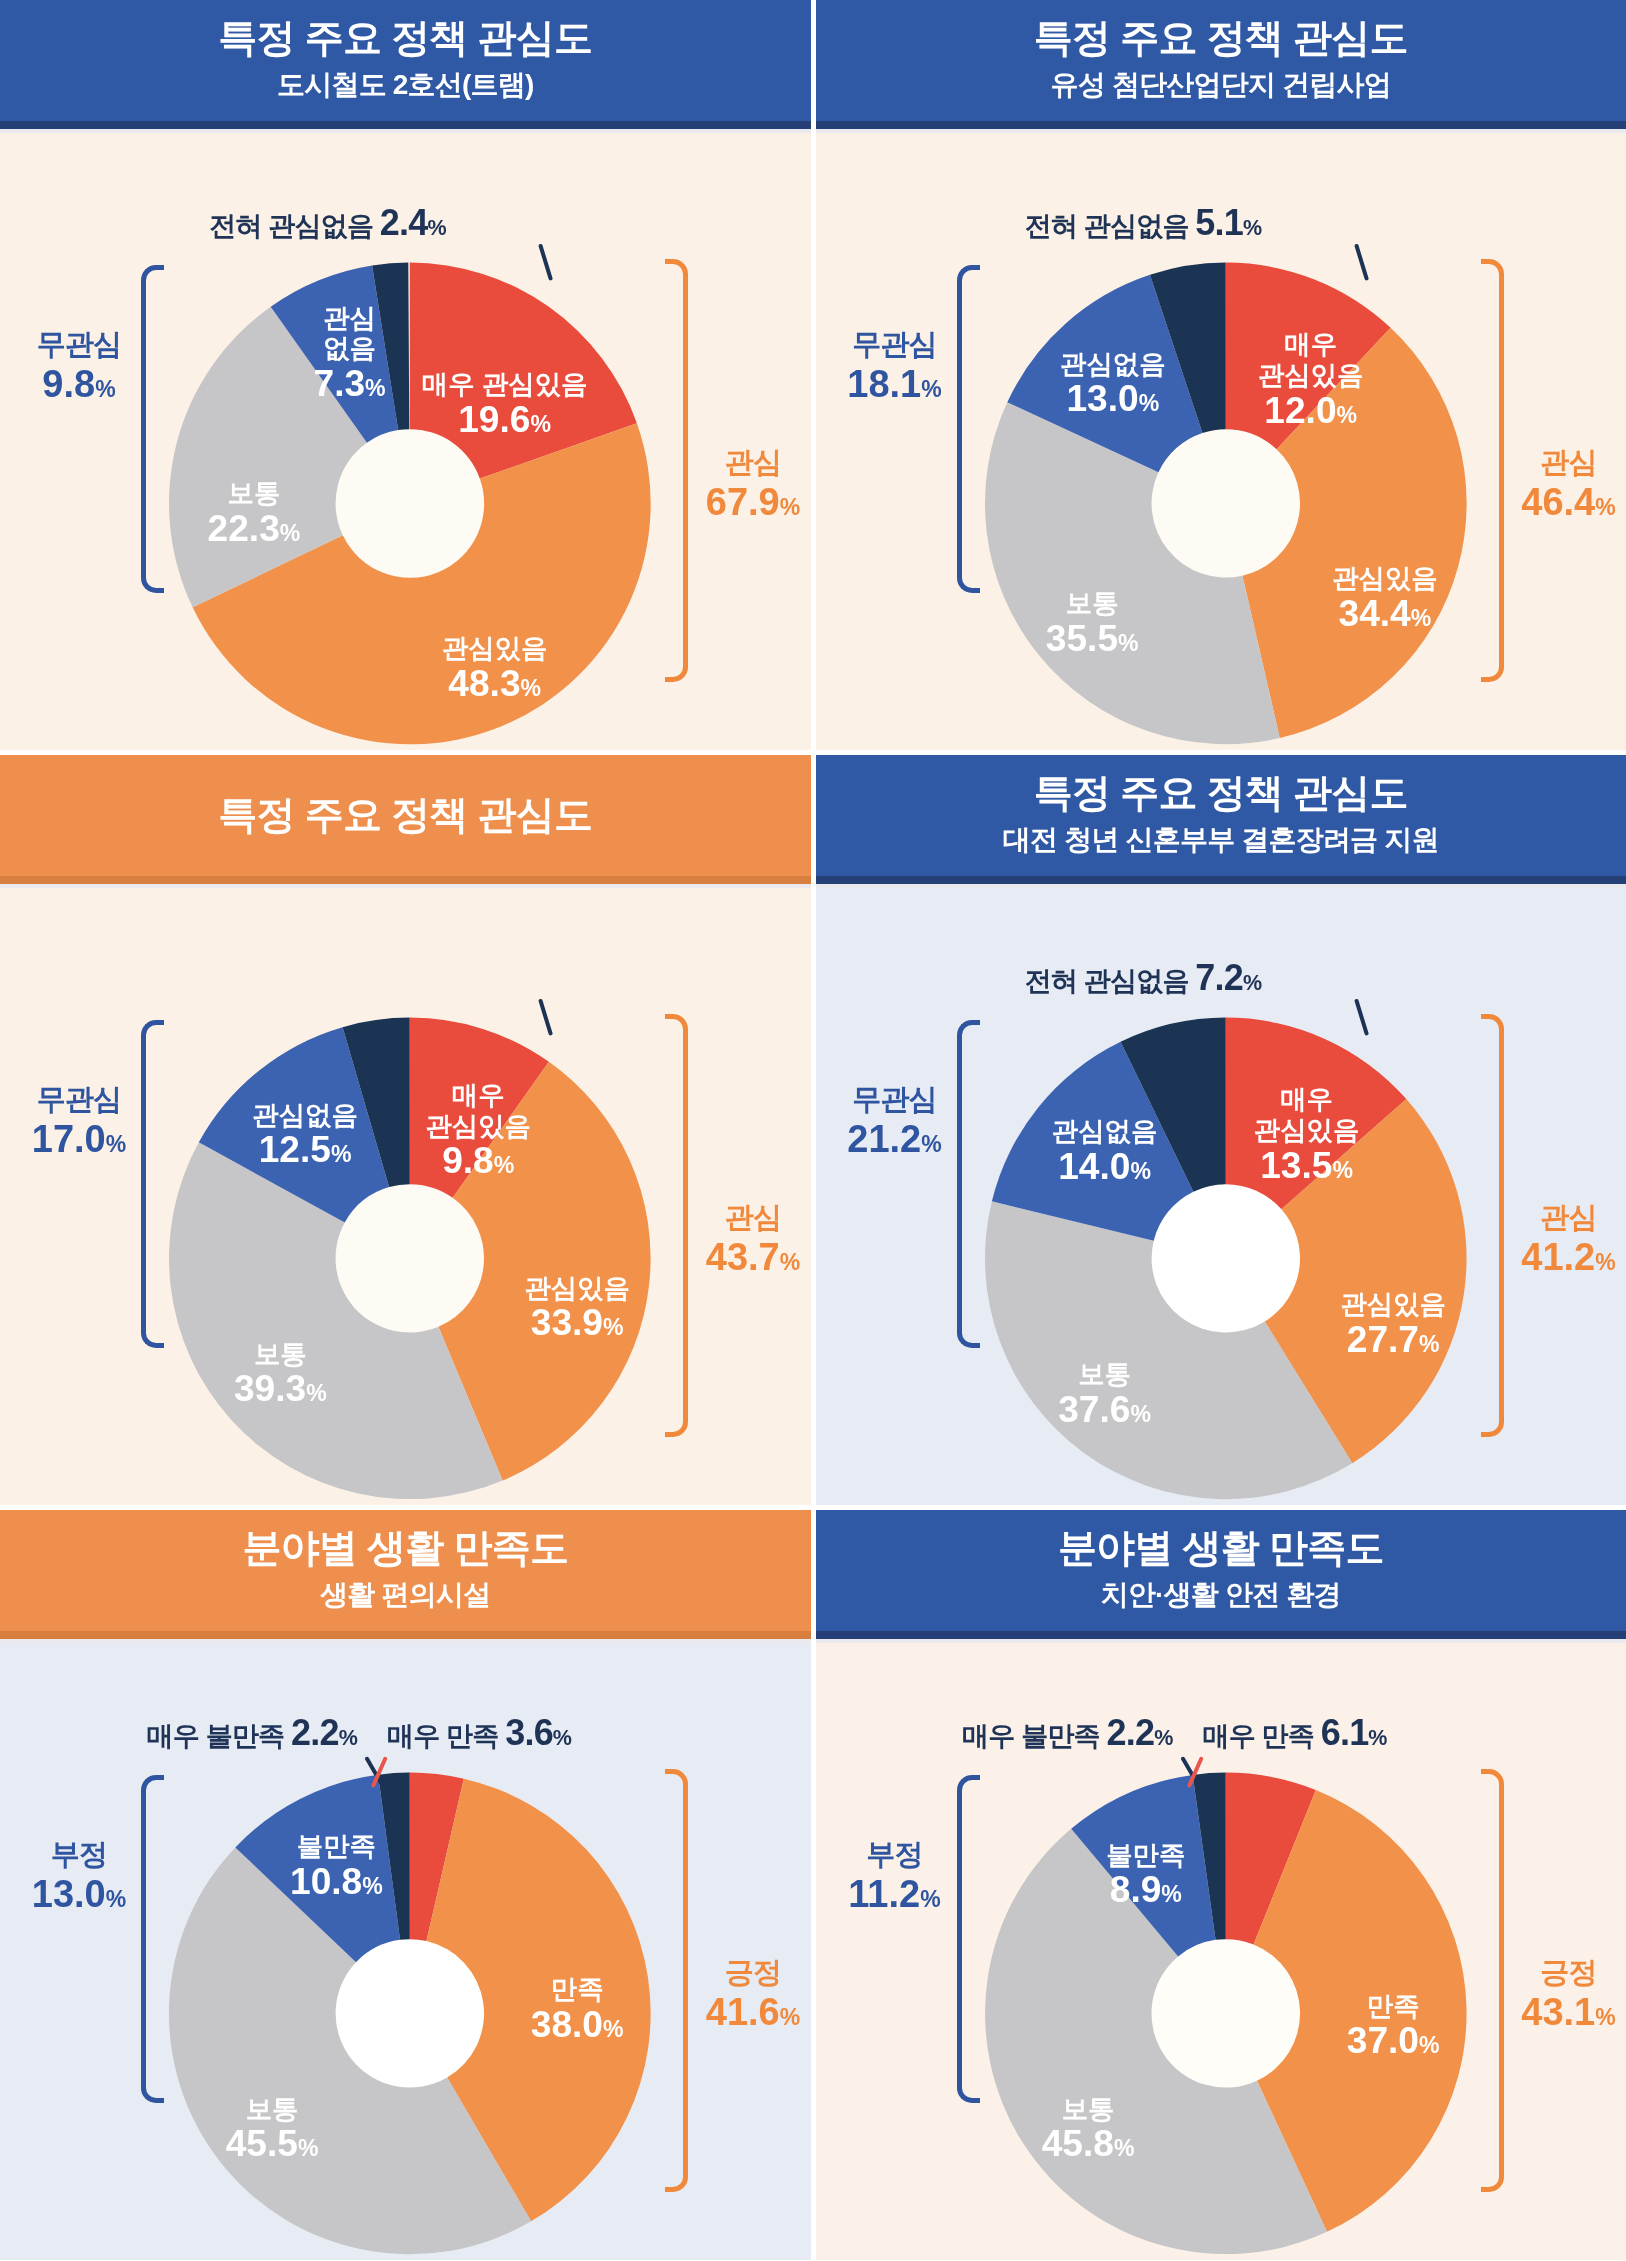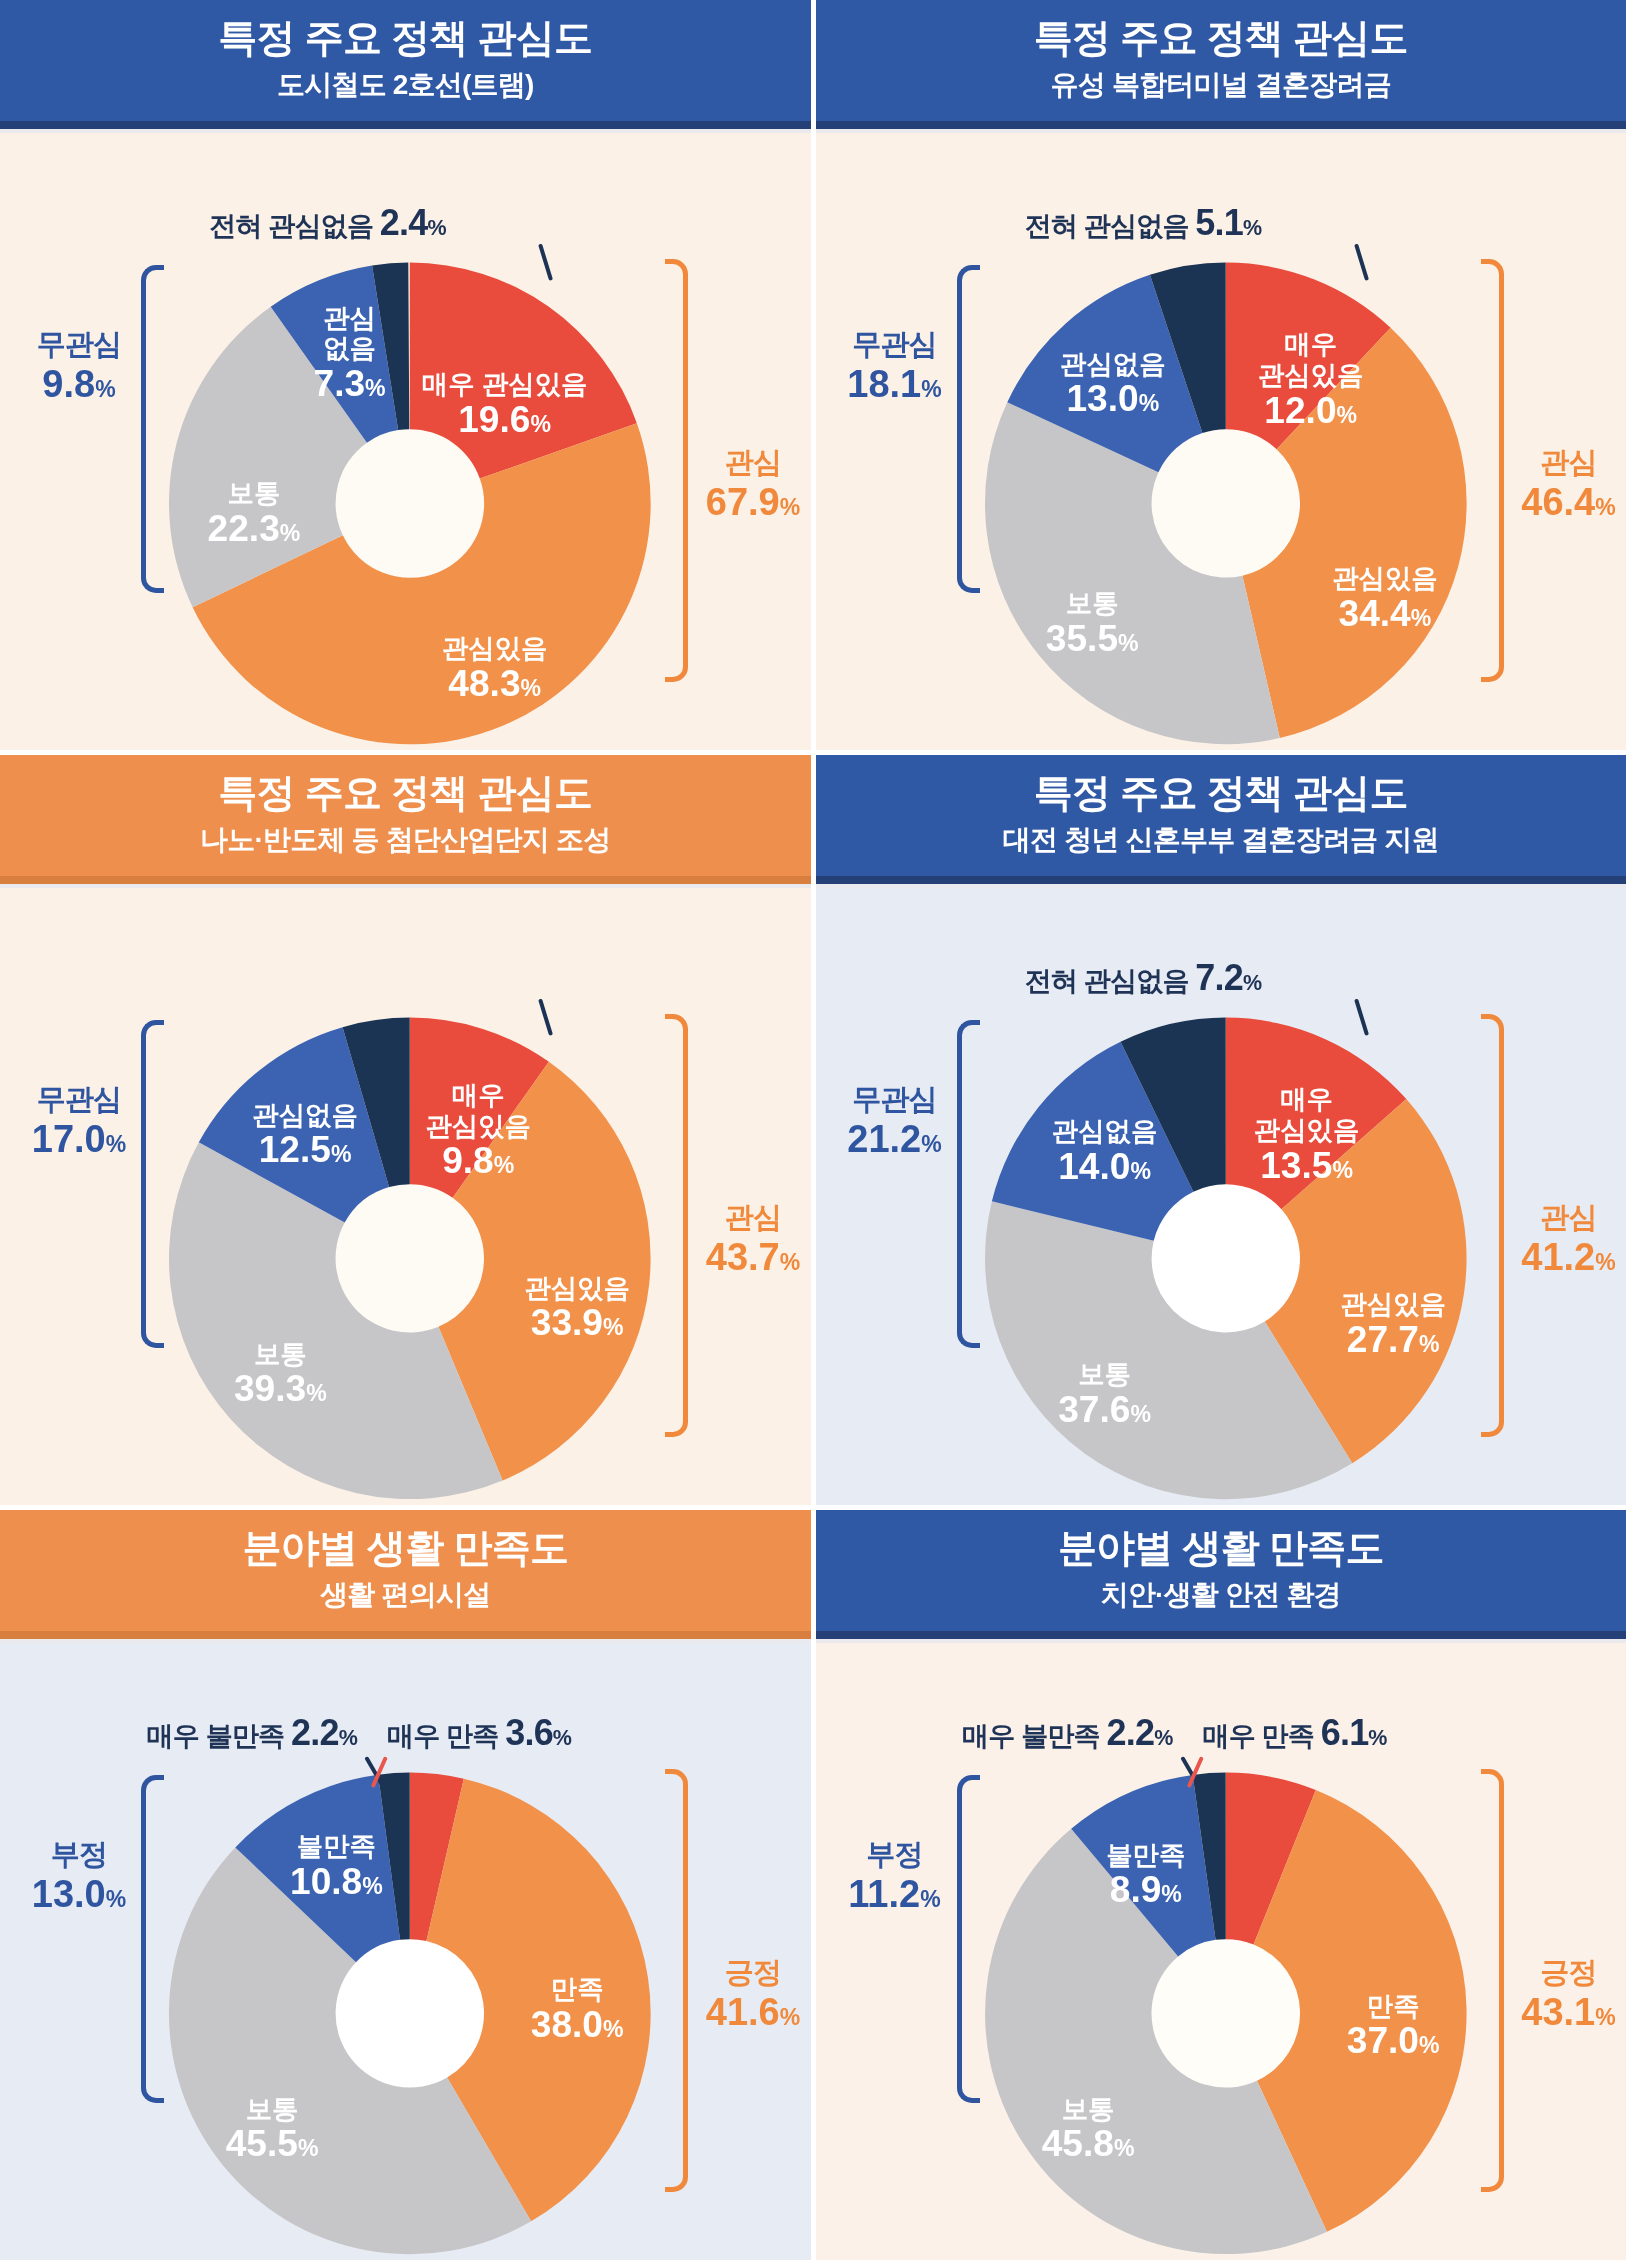--- a/index.html
+++ b/index.html
@@ -99,21 +99,21 @@
           <div class="side-val">67.9<span class="pct">%</span></div>
         </div>
     <div class="ann ann-top">전혀 관심없음 <b>2.4<span class="pct">%</span></b></div>
         <div class="lead lead-top" style="background: rgb(29, 51, 86);"></div>
       </div>
   </section>
 
   <section class="panel">
     <header class="hdr" style="background: rgb(47, 88, 165); border-bottom-color: rgb(37, 63, 119);">
       <div class="t">특정 주요 정책 관심도</div>
-      <div class="s">유성 복합터미널 결혼장려금</div>
+      <div class="s">유성 첨단산업단지 건립사업</div>
     </header>
     <div class="content" style="background: rgb(251, 241, 230);">
       <svg class="donut" viewBox="0 0 983 746" preserveAspectRatio="xMidYMid meet">
           <circle cx="497" cy="448" r="92" fill="#fefaf4"></circle>
           <path d="M497.0 156.0 A292 292 0 0 1 696.9 235.1 L558.6 382.4 A90 90 0 0 0 497.0 358.0 Z" fill="#e94b3c"></path>
           <path d="M696.9 235.1 A292 292 0 0 1 562.5 732.6 L517.2 535.7 A90 90 0 0 0 558.6 382.4 Z" fill="#f2914a"></path>
           <path d="M562.5 732.6 A292 292 0 0 1 232.0 325.3 L415.3 410.2 A90 90 0 0 0 517.2 535.7 Z" fill="#c6c6c8"></path>
           <path d="M232.0 325.3 A292 292 0 0 1 405.0 170.9 L468.7 362.6 A90 90 0 0 0 415.3 410.2 Z" fill="#3b63b2"></path>
           <path d="M405.0 170.9 A292 292 0 0 1 496.9 156.0 L497.0 358.0 A90 90 0 0 0 468.7 362.6 Z" fill="#1c3454"></path>
           <text class="dn-name" x="600" y="266">매우</text>
@@ -137,21 +137,20 @@
           <div class="side-val">46.4<span class="pct">%</span></div>
         </div>
     <div class="ann ann-top">전혀 관심없음 <b>5.1<span class="pct">%</span></b></div>
         <div class="lead lead-top" style="background: rgb(29, 51, 86);"></div>
       </div>
   </section>
 
   <section class="panel">
     <header class="hdr" style="background: rgb(238, 143, 78); border-bottom-color: rgb(216, 126, 62);">
       <div class="t">특정 주요 정책 관심도</div>
-      <div class="s">나노·반도체 등 첨단산업단지 조성</div>
     </header>
     <div class="content" style="background: rgb(251, 241, 230);">
       <svg class="donut" viewBox="0 0 983 746" preserveAspectRatio="xMidYMid meet">
           <circle cx="497" cy="448" r="92" fill="#fefaf4"></circle>
           <path d="M497.0 156.0 A292 292 0 0 1 665.7 209.6 L549.0 374.5 A90 90 0 0 0 497.0 358.0 Z" fill="#e94b3c"></path>
           <path d="M665.7 209.6 A292 292 0 0 1 609.6 717.4 L531.7 531.0 A90 90 0 0 0 549.0 374.5 Z" fill="#f2914a"></path>
           <path d="M609.6 717.4 A292 292 0 0 1 241.1 307.3 L418.1 404.6 A90 90 0 0 0 531.7 531.0 Z" fill="#c6c6c8"></path>
           <path d="M241.1 307.3 A292 292 0 0 1 415.5 167.6 L471.9 361.6 A90 90 0 0 0 418.1 404.6 Z" fill="#3b63b2"></path>
           <path d="M415.5 167.6 A292 292 0 0 1 496.9 156.0 L497.0 358.0 A90 90 0 0 0 471.9 361.6 Z" fill="#1c3454"></path>
           <text class="dn-name" x="580" y="261">매우</text>

